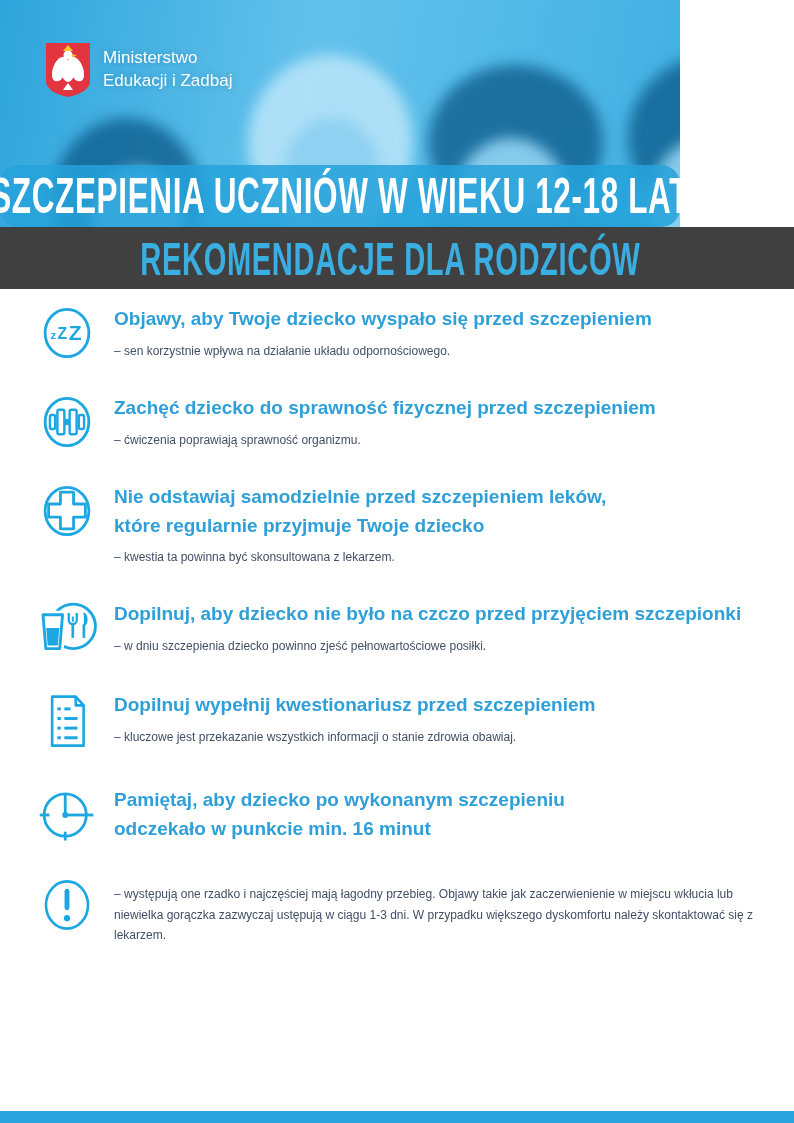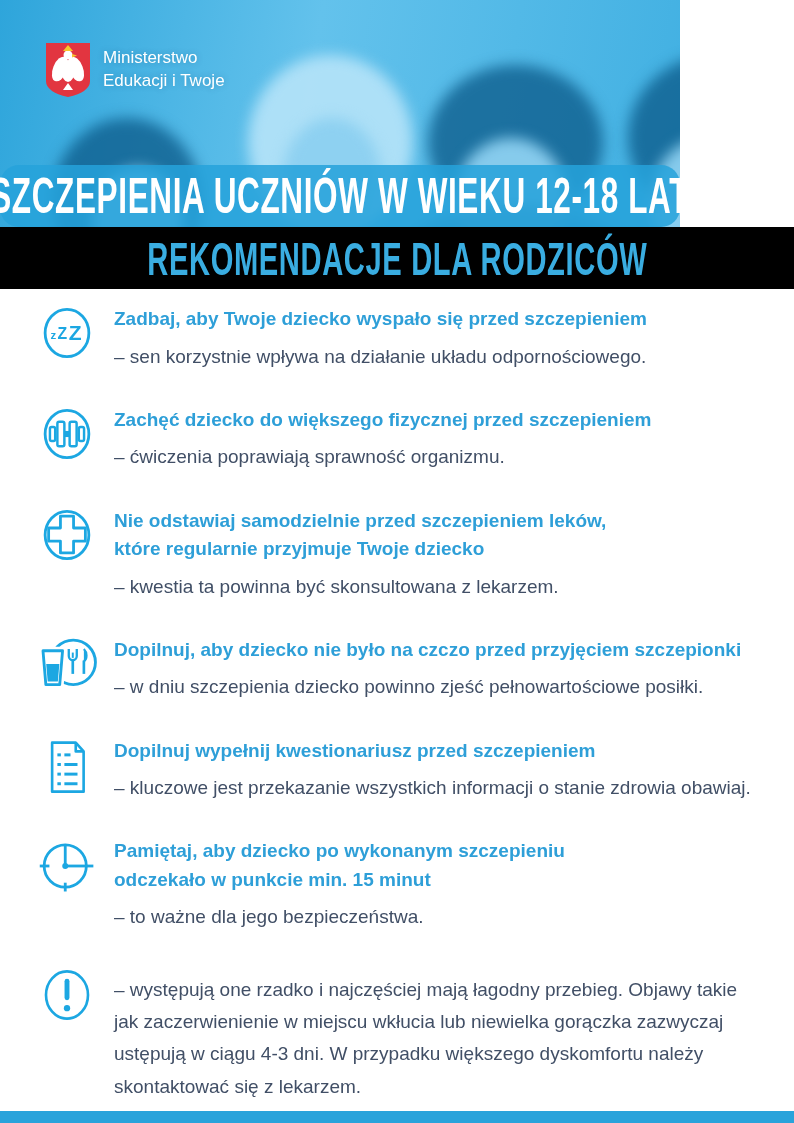--- a/index.html
+++ b/index.html
@@ -25,37 +25,37 @@
   }
   .poster-title{
     margin:0; color:#ffffff; font-weight:700; font-size:50px; line-height:1;
     letter-spacing:1px; white-space:nowrap;
     transform:scaleX(.63); transform-origin:center;
   }
   
   .logo{position:absolute; left:45px; top:42px; display:flex; align-items:center; gap:12px; z-index:5;}
   .logo-text{color:#ffffff; font-size:17px; line-height:1.35; font-weight:400; text-shadow:0 0 6px rgba(0,60,100,.25);}
   
-  .subtitle-wrap{height:62px; display:flex; align-items:center; justify-content:center; background:#000000;}
+  .subtitle-wrap{height:62px; display:flex; align-items:center; justify-content:flex-end; background:#404040;}
   .poster-subtitle{
     margin:0; color:#3aade1; font-weight:700; font-size:47px; line-height:1;
     letter-spacing:1px; white-space:nowrap;
     transform:scaleX(.62); transform-origin:center;
   }
   
   main{padding:16px 30px 0 34px;}
   .item{display:flex; gap:14px; margin-bottom:33px;}
   .icon-wrap{flex:0 0 66px; display:flex; justify-content:center; align-items:flex-start;}
   .item-text{flex:1; min-width:0;}
   .item-heading{
     margin:0; color:#2e9fd8; font-size:19px; font-weight:700; line-height:1.5;
     white-space:pre-line;
   }
   .item-note{
-    margin:7px 0 0 0; color:#414f66; font-size:19px; line-height:1.7;
+    margin:7px 0 0 0; color:#414f66; font-size:12px; line-height:1.7;
     white-space:pre-line;
   }
   
   .footer-band{position:absolute; left:0; bottom:0; width:100%; height:12px; background:#29a3db;}
   svg text{font-family:"Liberation Sans","DejaVu Sans",sans-serif;}
 </style>
 </head>
 <body>
 
 <div class="page">
@@ -77,21 +77,21 @@
         <ellipse cx="15" cy="27" rx="7" ry="13" transform="rotate(22 15 27)" fill="#ffffff"></ellipse>
         <ellipse cx="31" cy="27" rx="7" ry="13" transform="rotate(-22 31 27)" fill="#ffffff"></ellipse>
         <ellipse cx="23" cy="29" rx="6.5" ry="11" fill="#ffffff"></ellipse>
         <circle cx="23" cy="13" r="4.5" fill="#ffffff"></circle>
         <path d="M23 41 l-5 7 h10 z" fill="#ffffff"></path>
         <path d="M18 9 l5 -6 5 6 z" fill="#f8c32d"></path>
         <path d="M27 12 l5 1.4 -5 2.2 z" fill="#f8c32d"></path>
       </svg>
       <div class="logo-text">
         <div>Ministerstwo</div>
-        <div>Edukacji i Twoje</div>
+        <div>Edukacji i Zadbaj</div>
       </div>
     </div>
 
     <div class="title-band">
       <h1 class="poster-title">SZCZEPIENIA UCZNIÓW W WIEKU 12-18 LAT</h1>
     </div>
   </header>
 
   <div class="subtitle-wrap">
     <h2 class="poster-subtitle">REKOMENDACJE DLA RODZICÓW</h2>
@@ -102,38 +102,38 @@
     <section class="item">
       <div class="icon-wrap">
         <svg width="56" height="56" viewBox="0 0 64 64" aria-hidden="true">
           <ellipse cx="32" cy="32" rx="25" ry="27" fill="none" stroke="#1ca7e2" stroke-width="3.2"></ellipse>
           <text x="13" y="39" font-size="13" font-weight="700" fill="#1ca7e2">z</text>
           <text x="21" y="39" font-size="18" font-weight="700" fill="#1ca7e2">Z</text>
           <text x="34" y="40" font-size="24" font-weight="700" fill="#1ca7e2">Z</text>
         </svg>
       </div>
       <div class="item-text">
-        <h3 class="item-heading">Zadbaj, aby Twoje dziecko wyspało się przed szczepieniem</h3>
+        <h3 class="item-heading">Objawy, aby Twoje dziecko wyspało się przed szczepieniem</h3>
         <p class="item-note">– sen korzystnie wpływa na działanie układu odpornościowego.</p>
       </div>
     </section>
 
     <section class="item">
       <div class="icon-wrap">
         <svg width="56" height="56" viewBox="0 0 64 64" aria-hidden="true">
           <ellipse cx="32" cy="32" rx="25" ry="27" fill="none" stroke="#1ca7e2" stroke-width="3.2"></ellipse>
           <rect x="12.5" y="24" width="6" height="16" rx="2" fill="none" stroke="#1ca7e2" stroke-width="2.8"></rect>
           <rect x="21" y="18" width="8" height="28" rx="2" fill="none" stroke="#1ca7e2" stroke-width="2.8"></rect>
           <rect x="35" y="18" width="8" height="28" rx="2" fill="none" stroke="#1ca7e2" stroke-width="2.8"></rect>
           <rect x="45.5" y="24" width="6" height="16" rx="2" fill="none" stroke="#1ca7e2" stroke-width="2.8"></rect>
           <line x1="29" y1="32" x2="35" y2="32" stroke="#1ca7e2" stroke-width="7"></line>
         </svg>
       </div>
       <div class="item-text">
-        <h3 class="item-heading">Zachęć dziecko do większego fizycznej przed szczepieniem</h3>
+        <h3 class="item-heading">Zachęć dziecko do sprawność fizycznej przed szczepieniem</h3>
         <p class="item-note">– ćwiczenia poprawiają sprawność organizmu.</p>
       </div>
     </section>
 
     <section class="item">
       <div class="icon-wrap">
         <svg width="56" height="56" viewBox="0 0 64 64" aria-hidden="true">
           <ellipse cx="32" cy="32" rx="25" ry="27" fill="none" stroke="#1ca7e2" stroke-width="3.2"></ellipse>
           <path d="M24.5 10.5 h15 v13.5 h13.5 v15 h-13.5 v13.5 h-15 v-13.5 h-13.5 v-15 h13.5 z" fill="#ffffff" stroke="#1ca7e2" stroke-width="3.2" stroke-linejoin="round"></path>
         </svg>
@@ -192,34 +192,33 @@
           <circle cx="31" cy="32" r="24" fill="none" stroke="#1ca7e2" stroke-width="3.2"></circle>
           <line x1="31" y1="32" x2="31" y2="8" stroke="#1ca7e2" stroke-width="3.2"></line>
           <line x1="31" y1="32" x2="63" y2="32" stroke="#1ca7e2" stroke-width="3.2"></line>
           <line x1="2" y1="32" x2="13" y2="32" stroke="#1ca7e2" stroke-width="3.2"></line>
           <line x1="31" y1="51" x2="31" y2="61" stroke="#1ca7e2" stroke-width="3.2"></line>
           <circle cx="31" cy="32" r="3.4" fill="#1ca7e2"></circle>
         </svg>
       </div>
       <div class="item-text">
         <h3 class="item-heading">Pamiętaj, aby dziecko po wykonanym szczepieniu
-odczekało w punkcie min. 15 minut</h3>
-        <p class="item-note">– to ważne dla jego bezpieczeństwa.</p>
+odczekało w punkcie min. 16 minut</h3>
       </div>
     </section>
 
     <section class="item">
       <div class="icon-wrap">
         <svg width="56" height="56" viewBox="0 0 64 64" aria-hidden="true">
           <ellipse cx="32" cy="32" rx="24" ry="27" fill="none" stroke="#1ca7e2" stroke-width="3"></ellipse>
           <rect x="29.2" y="13.5" width="5.6" height="24.5" rx="2.8" fill="#1ca7e2"></rect>
           <circle cx="32" cy="47" r="3.6" fill="#1ca7e2"></circle>
         </svg>
       </div>
       <div class="item-text">
-        <p class="item-note">– występują one rzadko i najczęściej mają łagodny przebieg. Objawy takie jak zaczerwienienie w miejscu wkłucia lub niewielka gorączka zazwyczaj ustępują w ciągu 4-3 dni. W przypadku większego dyskomfortu należy skontaktować się z lekarzem.</p>
+        <p class="item-note">– występują one rzadko i najczęściej mają łagodny przebieg. Objawy takie jak zaczerwienienie w miejscu wkłucia lub niewielka gorączka zazwyczaj ustępują w ciągu 1-3 dni. W przypadku większego dyskomfortu należy skontaktować się z lekarzem.</p>
       </div>
     </section>
 
   </main>
 
   <footer class="footer-band"></footer>
 </div>
 
 </body></html>

